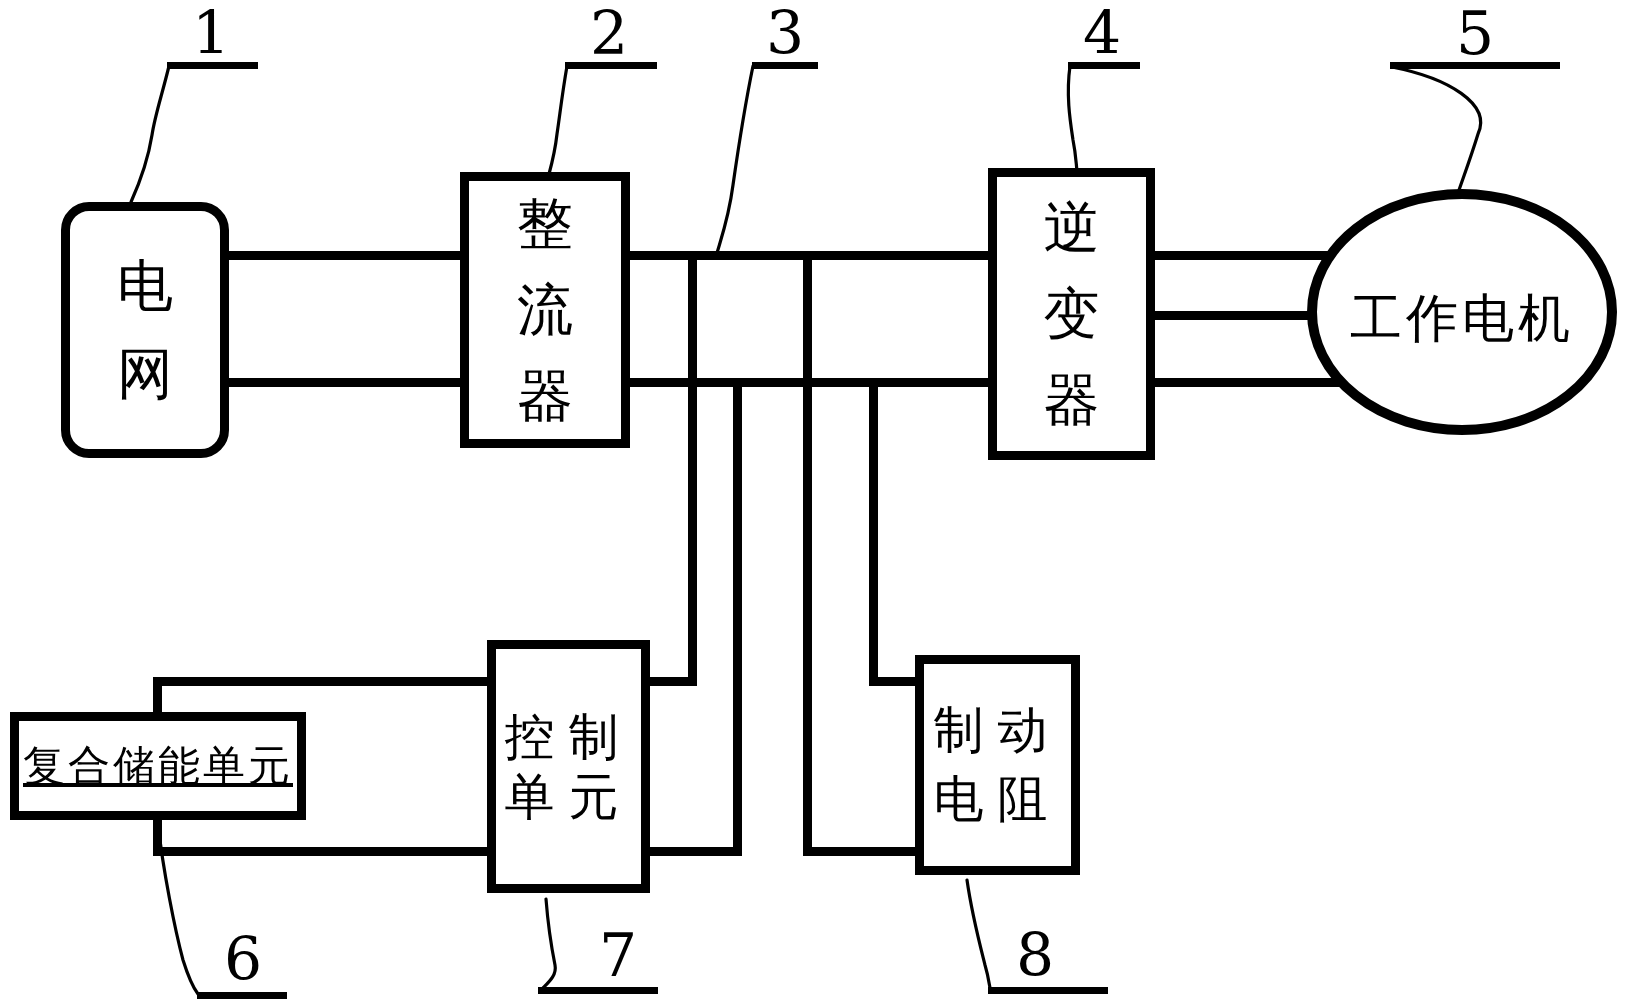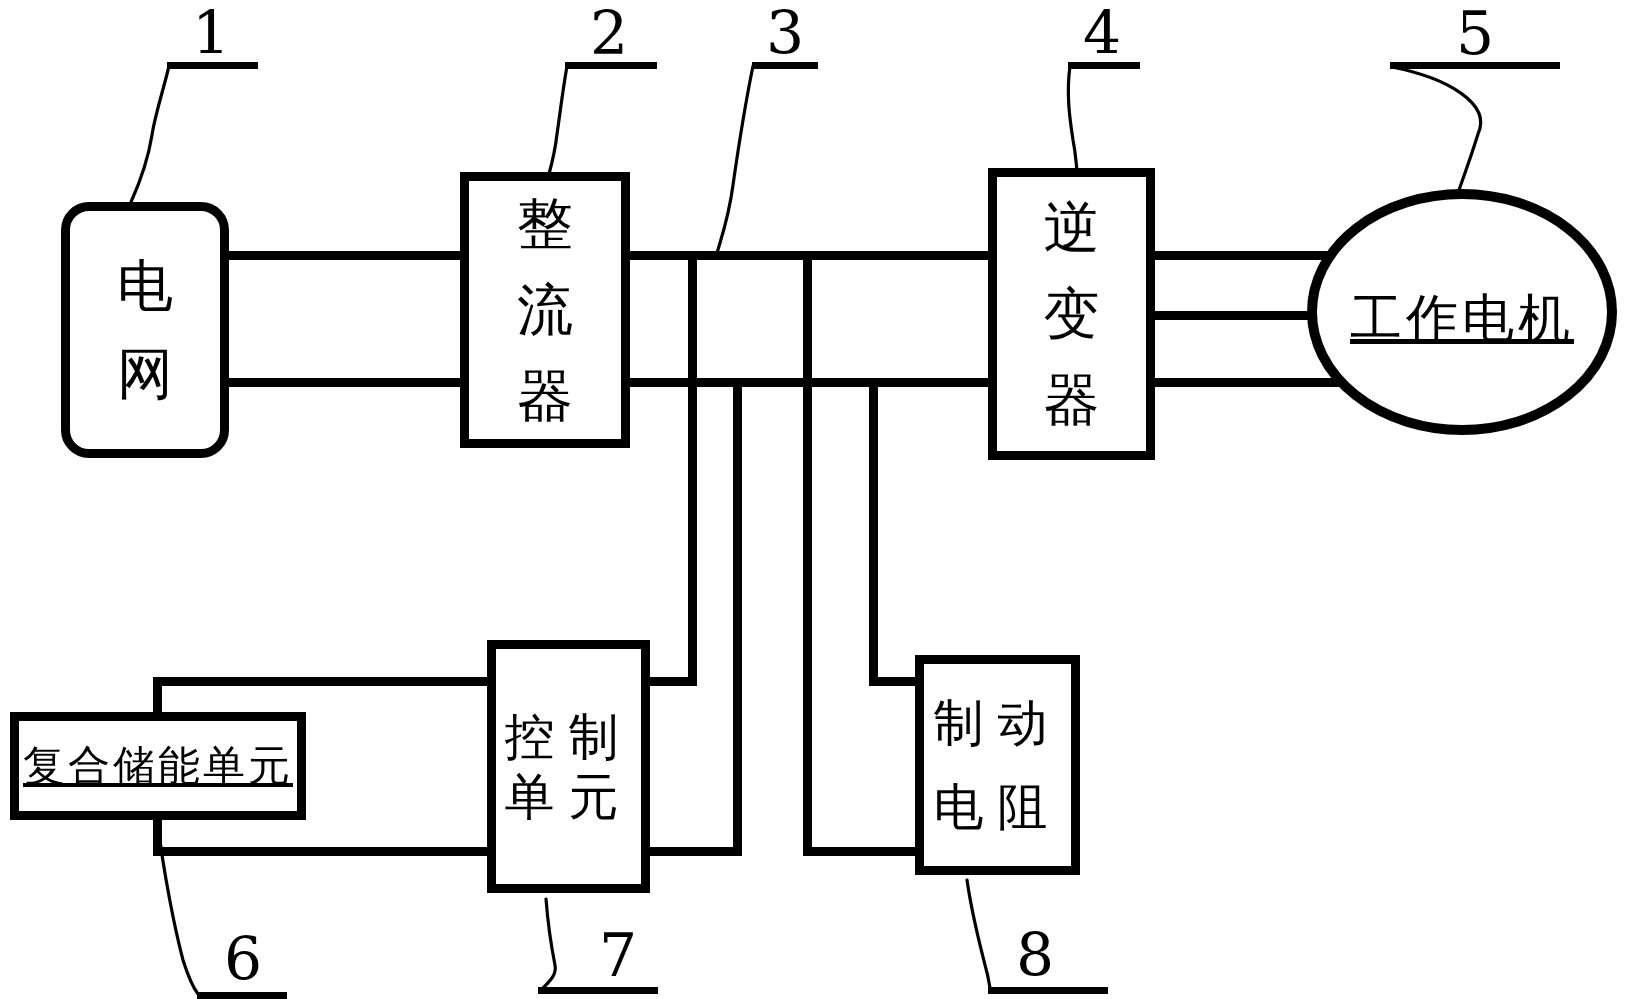--- a/index.html
+++ b/index.html
@@ -9,25 +9,25 @@
   }
   .w { position:absolute; background:#000000; }
   .box {
     position:absolute; box-sizing:border-box; border:9px solid #000000;
     background:#ffffff; display:flex; align-items:center; justify-content:center;
   }
   .blk-label { text-align:center; color:#000; }
   .vtext  { word-break:break-all; width:60px;  font-size:56px; line-height:88px; }
   .vtext3 { word-break:break-all; width:60px;  font-size:56px; line-height:86px; }
   .grid2  { word-break:break-all; width:132px; font-size:50px; letter-spacing:14px; line-height:60px; }
-  .grid2b { word-break:break-all; width:132px; font-size:50px; letter-spacing:14px; line-height:84px; }
+  .grid2b { word-break:break-all; width:132px; font-size:50px; letter-spacing:14px; line-height:69px; }
   .hline1 { font-size:42px; letter-spacing:3px; white-space:nowrap;text-decoration:underline; }
   .motor-label {
     position:absolute; left:1332px; top:284px; width:260px; text-align:center;
-    font-size:52px; letter-spacing:4px; white-space:nowrap;text-decoration:underline;
+    font-size:52px; letter-spacing:4px; white-space:nowrap;
   }
   .callout-num {
     position:absolute; width:60px; text-align:center;
     font-family:"DejaVu Serif", serif; font-size:60px; line-height:62px; color:#000;
   }
   .callout-line { position:absolute; height:7px; background:#000000; }
   svg.overlay { position:absolute; left:0; top:0; }
 </style>
 </head>
 <body>

